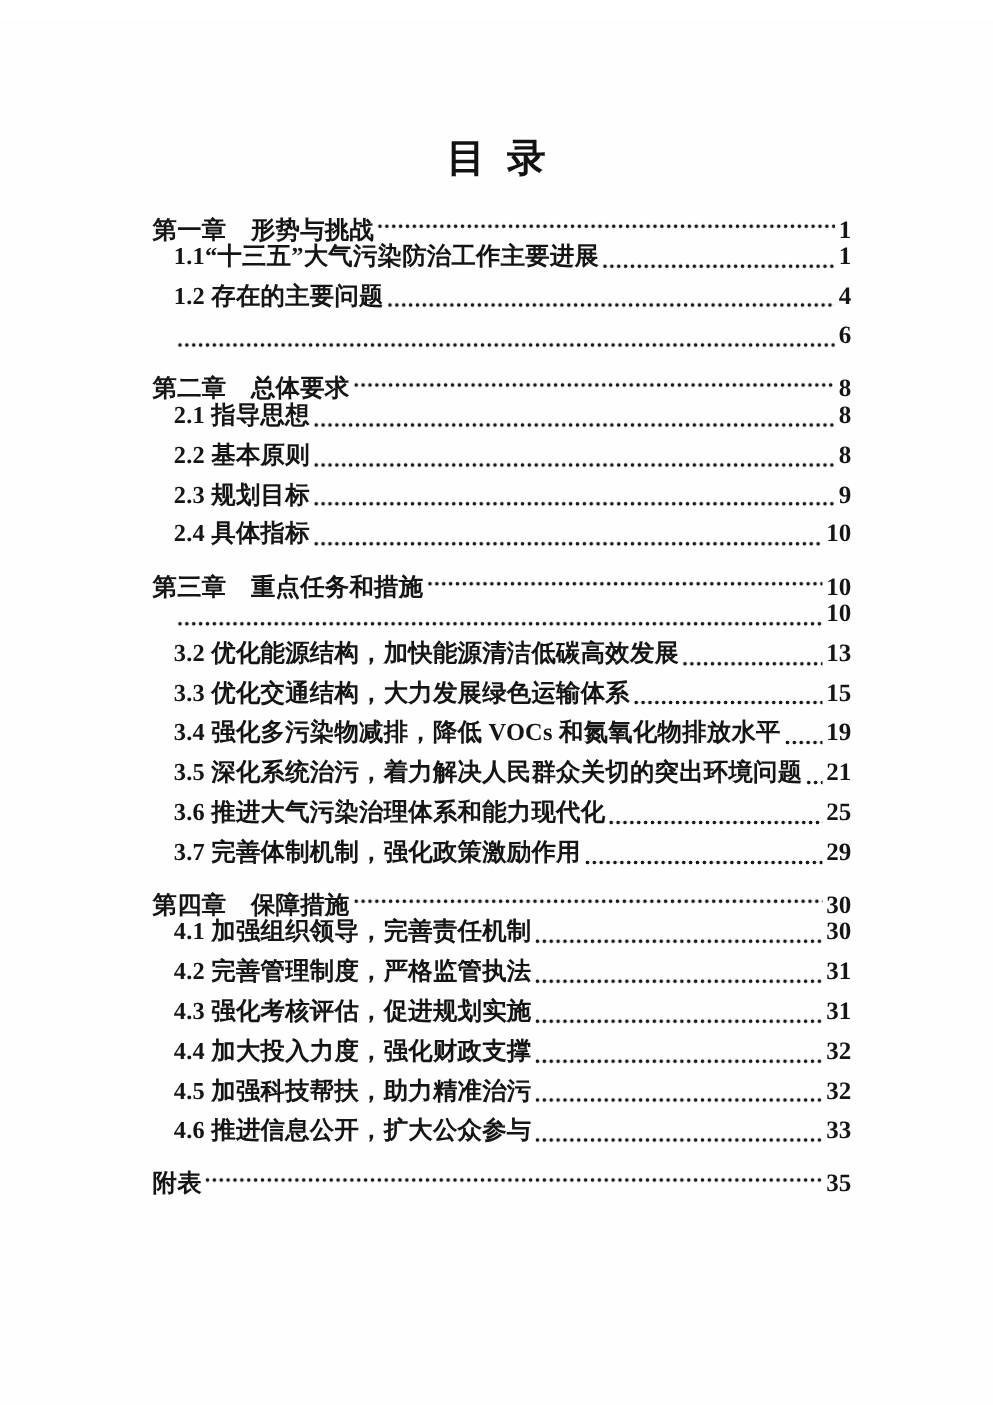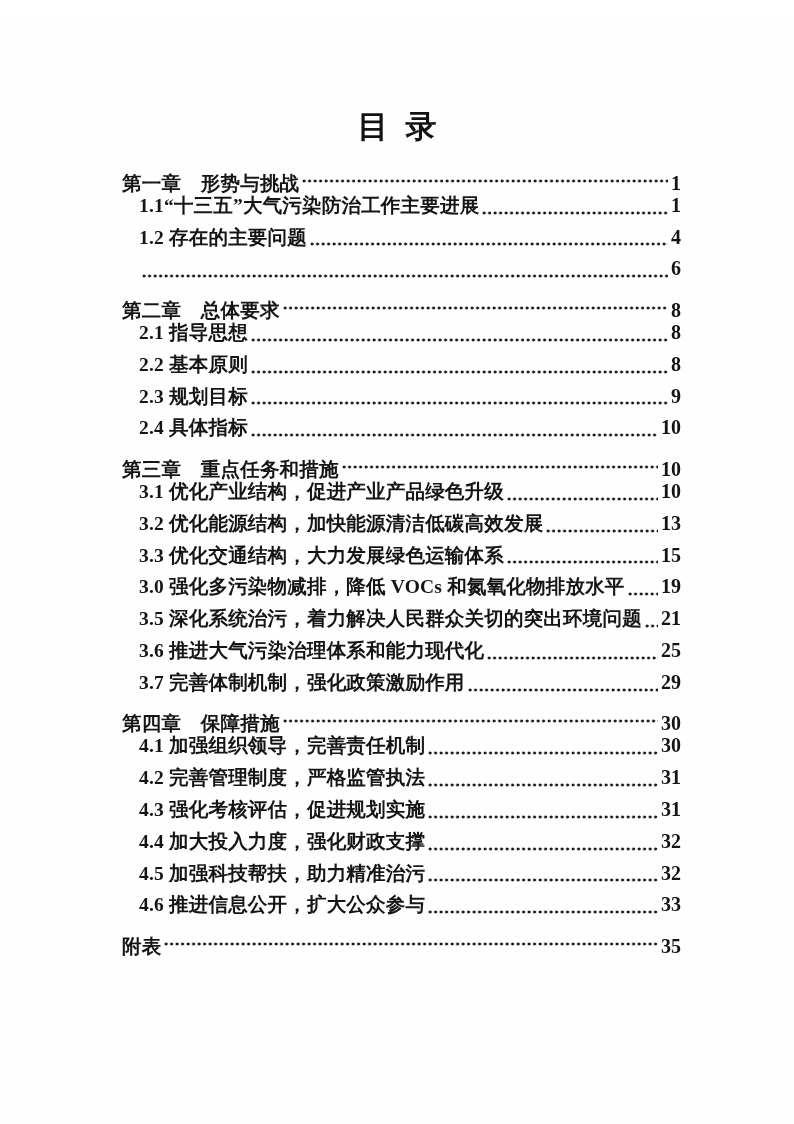--- a/index.html
+++ b/index.html
@@ -129,36 +129,35 @@
     <span class="lbl">2.4 具体指标</span>
     <span class="leader"></span>
     <span class="pg">10</span>
   </div>
       <div class="row lvl1">
     <span class="lbl">第三章　重点任务和措施</span>
     <span class="leader"></span>
     <span class="pg">10</span>
   </div>
       <div class="row lvl2">
-    <span class="lbl">3.1 优化产业结构，促进产业产品绿色升级</span>
     <span class="leader"></span>
     <span class="pg">10</span>
   </div>
       <div class="row lvl2">
     <span class="lbl">3.2 优化能源结构，加快能源清洁低碳高效发展</span>
     <span class="leader"></span>
     <span class="pg">13</span>
   </div>
       <div class="row lvl2">
     <span class="lbl">3.3 优化交通结构，大力发展绿色运输体系</span>
     <span class="leader"></span>
     <span class="pg">15</span>
   </div>
       <div class="row lvl2">
-    <span class="lbl">3.0 强化多污染物减排，降低 VOCs 和氮氧化物排放水平</span>
+    <span class="lbl">3.4 强化多污染物减排，降低 VOCs 和氮氧化物排放水平</span>
     <span class="leader"></span>
     <span class="pg">19</span>
   </div>
       <div class="row lvl2">
     <span class="lbl">3.5 深化系统治污，着力解决人民群众关切的突出环境问题</span>
     <span class="leader"></span>
     <span class="pg">21</span>
   </div>
       <div class="row lvl2">
     <span class="lbl">3.6 推进大气污染治理体系和能力现代化</span>

